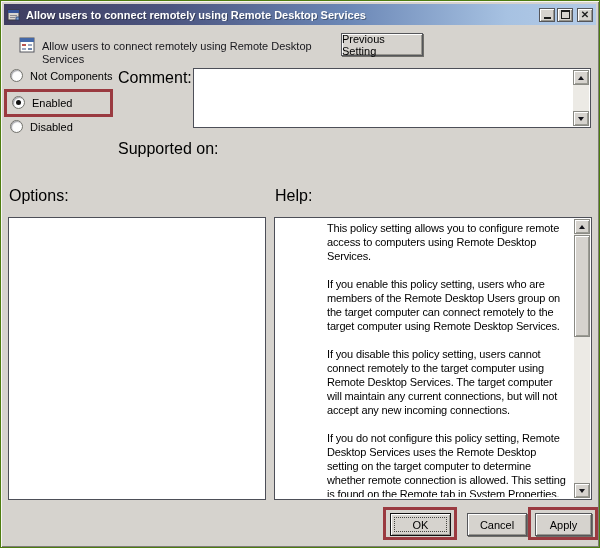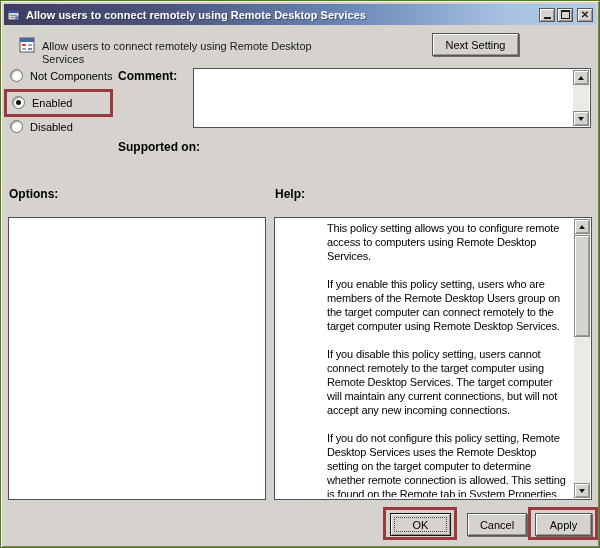--- a/index.html
+++ b/index.html
@@ -71,21 +71,21 @@
   .radio-label{font-size:11px;color:#000;}
   
   .annot{
     position:absolute;border:3px solid #9a3a40;background:transparent;
     pointer-events:none;z-index:5;box-sizing:border-box;
   }
   .annot-enabled{left:3px;top:88px;width:109px;height:28px;}
   .annot-ok{left:382px;top:506px;width:74px;height:33px;}
   .annot-apply{left:527px;top:506px;width:70px;height:33px;}
   
-  .field-label{position:absolute;font-size:12px;color:#000;font-weight:bold;}
+  .field-label{position:absolute;font-size:16px;color:#000;}
   .lbl-comment{left:117px;top:68px;}
   .lbl-supported{left:117px;top:139px;}
   .lbl-options{left:8px;top:186px;}
   .lbl-help{left:274px;top:186px;}
   .sunken{
     position:absolute;border:1px solid #4d4f58;background:#fff;
     box-sizing:border-box;
   }
   .comment-box{left:192px;top:67px;width:398px;height:60px;}
   .supported-box{left:192px;top:137px;width:398px;height:36px;background:#d6d3ce;}
@@ -154,21 +154,21 @@
 
   <svg class="setting-icon" viewBox="0 0 16 16">
     <rect x="1" y="1" width="14" height="14" fill="#fdfdfb" stroke="#55565e" stroke-width="1"></rect>
     <rect x="1" y="1" width="14" height="4" fill="#4468a8"></rect>
     <rect x="3" y="7" width="4" height="2" fill="#b8534e"></rect>
     <rect x="9" y="7" width="4" height="2" fill="#9aa6c0"></rect>
     <rect x="3" y="11" width="4" height="2" fill="#9aa6c0"></rect>
     <rect x="9" y="11" width="4" height="2" fill="#6f86ad"></rect>
   </svg>
   <div class="setting-title">Allow users to connect remotely using Remote Desktop Services</div>
-  <div class="btn btn-next">Next Setting</div>
+  <div class="btn btn-prev">Previous Setting</div>
 
   <div class="radio-row radio-row-1">
     <span class="radio"></span>
     <span class="radio-label">Not Components</span>
   </div>
   <div class="radio-row radio-row-2">
     <span class="radio checked"></span>
     <span class="radio-label">Enabled</span>
   </div>
   <div class="radio-row radio-row-3">

